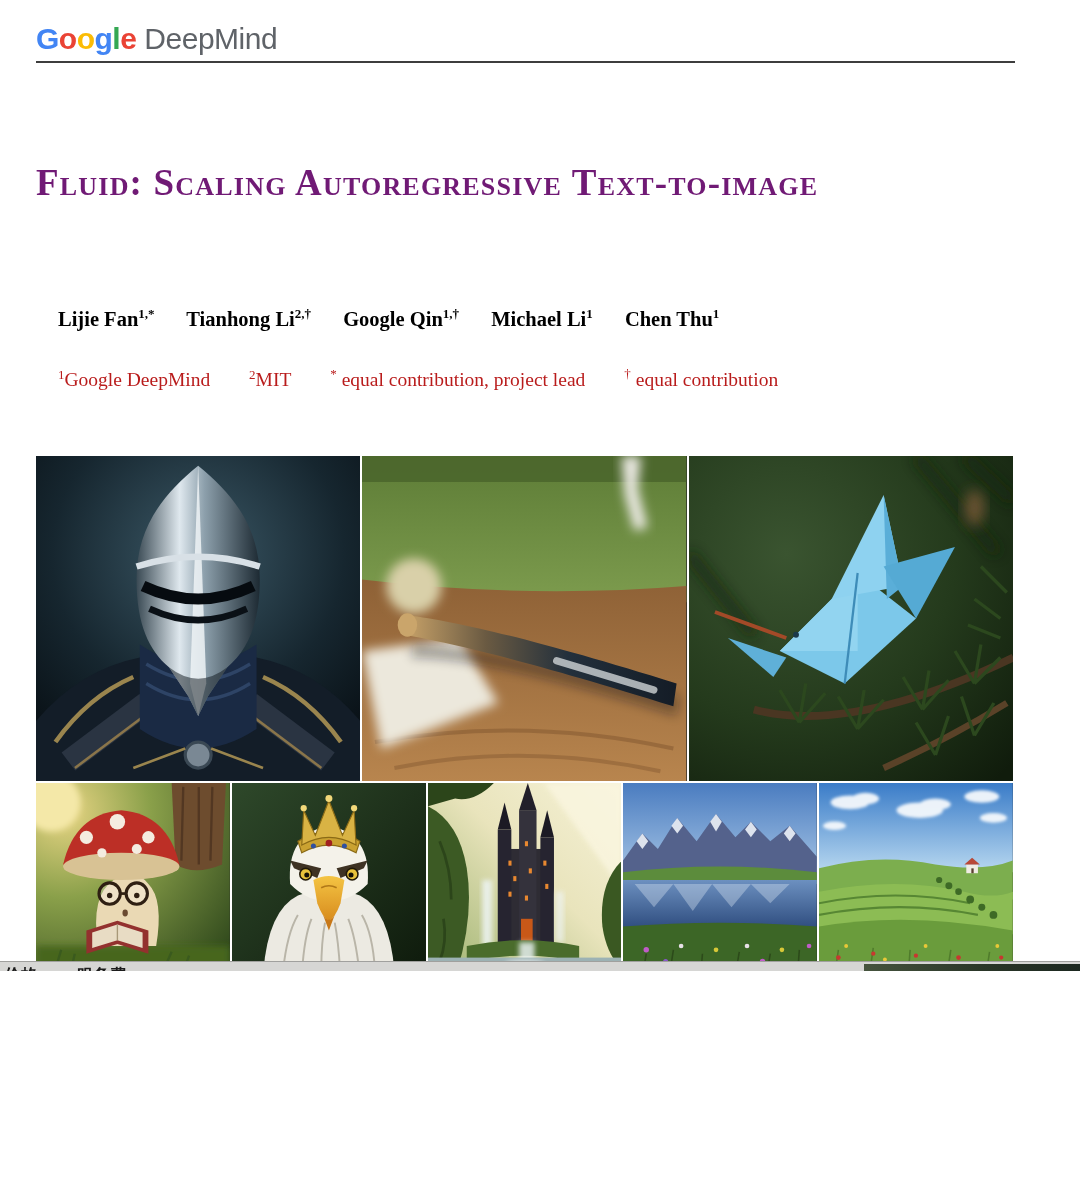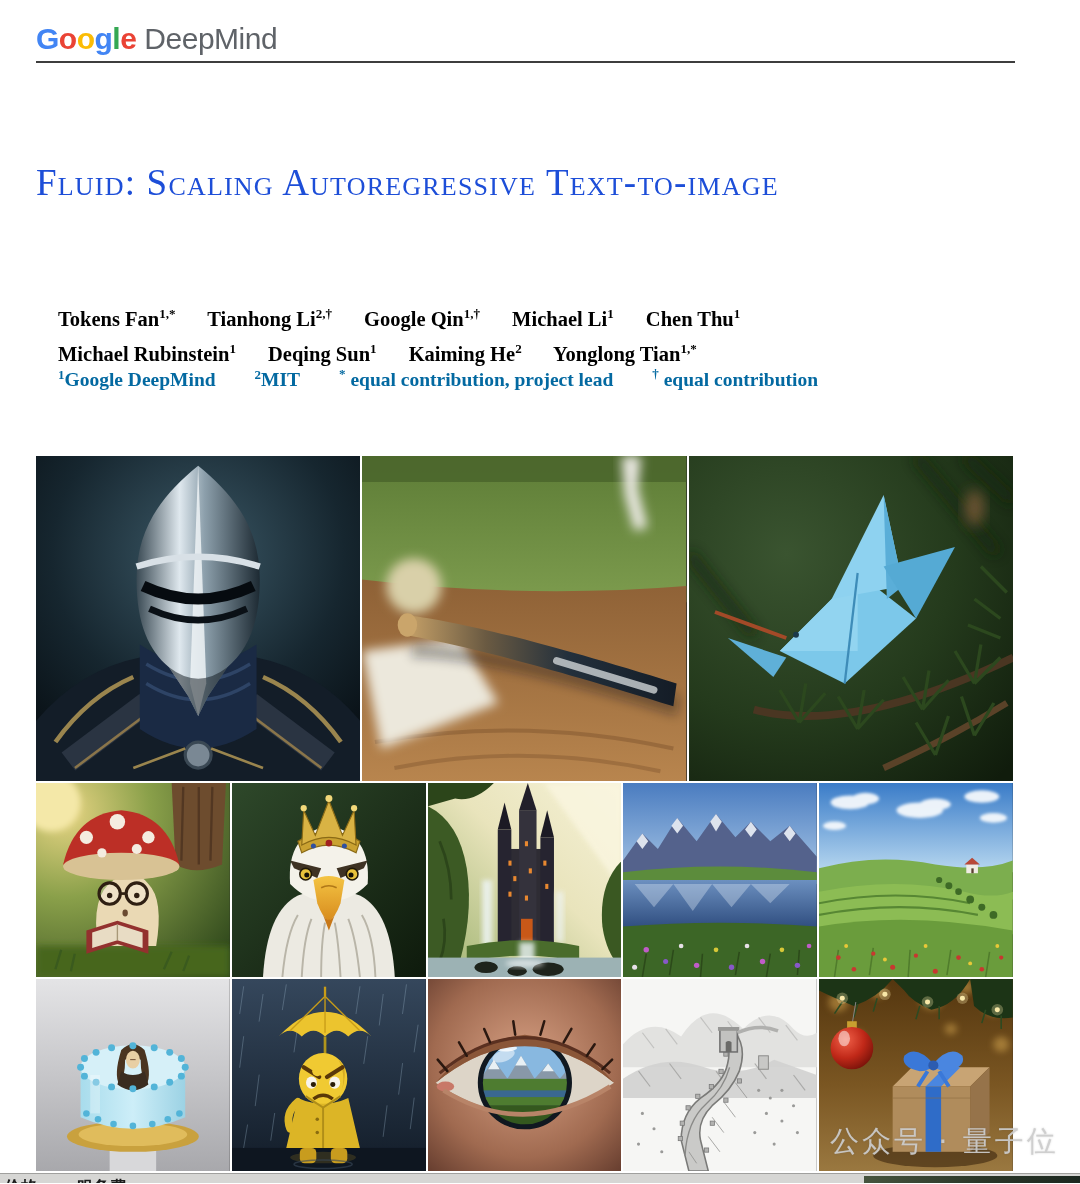--- a/index.html
+++ b/index.html
@@ -1,47 +1,47 @@
 <!DOCTYPE html>
 <html><head>
 <meta charset="utf-8">
 <style>
   * { margin:0; padding:0; box-sizing:border-box; }
   html,body { background:#ffffff; }
   .page {
-    position:relative; width:1080px; height:1183px; background:#ffffff;
+    position:relative; width:1080px; height:971px; background:#ffffff;
     overflow:hidden; font-family:"Liberation Serif", serif; color:#111;
   }
   
   .logo {
     position:absolute; left:36px; top:22px;
     font-family:"Liberation Sans", sans-serif;
     font-size:30px; font-weight:600; letter-spacing:-0.5px;
   }
   .logo .brand { font-weight:500; margin-left:8px; }
   .rule {
     position:absolute; left:36px; top:61px; width:979px; height:0;
     border-top:2.4px solid #3d3d3d;
   }
   
   .title {
     position:absolute; left:36px; top:160px; width:1000px;
-    font-size:37px; font-weight:400; font-variant:small-caps;
-    letter-spacing:1.2px; line-height:46px; color:#1d4ed8;
+    font-size:37px; font-weight:700; font-variant:small-caps;
+    letter-spacing:1.2px; line-height:46px; color:#701a75;
   }
   
   .authors {
     position:absolute; left:58px; top:299px; width:960px;
     font-size:20.5px; font-weight:700; line-height:29px; color:#000;
   }
   .author { margin-right:27px; white-space:nowrap; }
   .authors sup, .affils sup { font-size:13px; }
   .affils {
     position:absolute; left:58px; top:366px; width:960px;
-    font-size:19.5px; font-weight:700; color:#0369a1;
+    font-size:19.5px; font-weight:400; color:#b91c1c;
   }
   .affil { margin-right:34px; white-space:nowrap; }
   .affil .sp { margin-right:5px; }
   
   .gallery { position:absolute; left:36px; top:456px; width:977px; }
   .g-row { display:grid; gap:2px; }
   .g-row.r1 { grid-template-columns:repeat(3,1fr); height:325px; }
   .g-row.r2, .g-row.r3 { grid-template-columns:repeat(5,1fr); margin-top:2px; }
   .g-row.r2 { height:194px; }
   .g-row.r3 { height:192px; }
@@ -76,31 +76,25 @@
 
   <div class="logo">
     <span style="color:#4285F4">G</span><span style="color:#EA4335">o</span><span style="color:#FBBC05">o</span><span style="color:#4285F4">g</span><span style="color:#34A853">l</span><span style="color:#EA4335">e</span><span class="brand" style="color:#5f6368">DeepMind</span>
   </div>
   <div class="rule"></div>
 
   <h1 class="title"><span>Fluid: Scaling Autoregressive Text-to-image</span><br></h1>
 
   <div class="authors">
     <div>
-      <span class="author"><span>Tokens Fan</span><sup>1,*</sup></span>
+      <span class="author"><span>Lijie Fan</span><sup>1,*</sup></span>
       <span class="author"><span>Tianhong Li</span><sup>2,†</sup></span>
       <span class="author"><span>Google Qin</span><sup>1,†</sup></span>
       <span class="author"><span>Michael Li</span><sup>1</sup></span>
       <span class="author"><span>Chen Thu</span><sup>1</sup></span>
-    </div>
-    <div>
-      <span class="author"><span>Michael Rubinstein</span><sup>1</sup></span>
-      <span class="author"><span>Deqing Sun</span><sup>1</sup></span>
-      <span class="author"><span>Kaiming He</span><sup>2</sup></span>
-      <span class="author"><span>Yonglong Tian</span><sup>1,*</sup></span>
     </div>
   </div>
 
   <div class="affils">
     <span class="affil"><sup>1</sup><span>Google DeepMind</span></span>
     <span class="affil"><sup>2</sup><span>MIT</span></span>
     <span class="affil"><sup class="sp">*</sup><span>equal contribution, project lead</span></span>
     <span class="affil"><sup class="sp">†</sup><span>equal contribution</span></span>
   </div>
 

